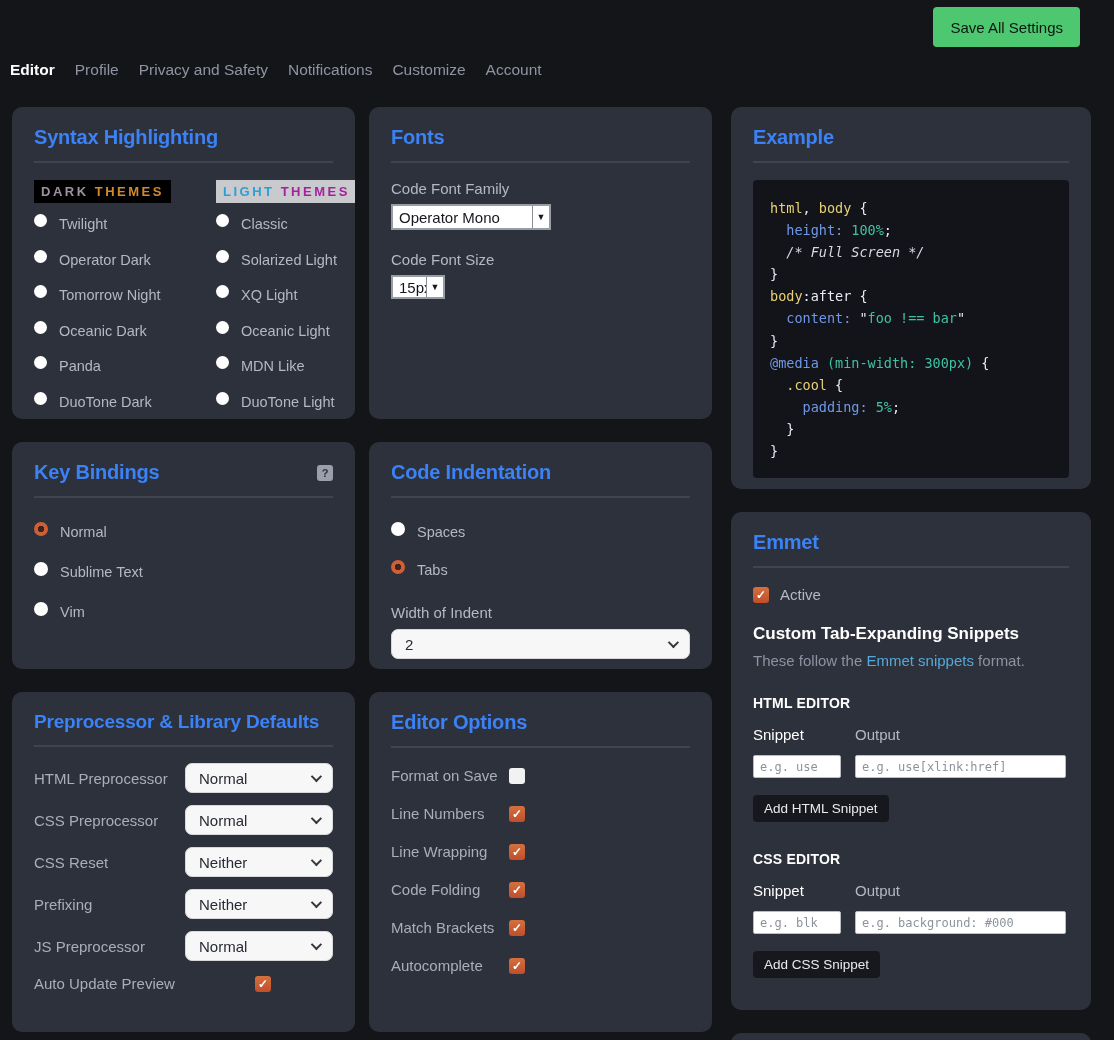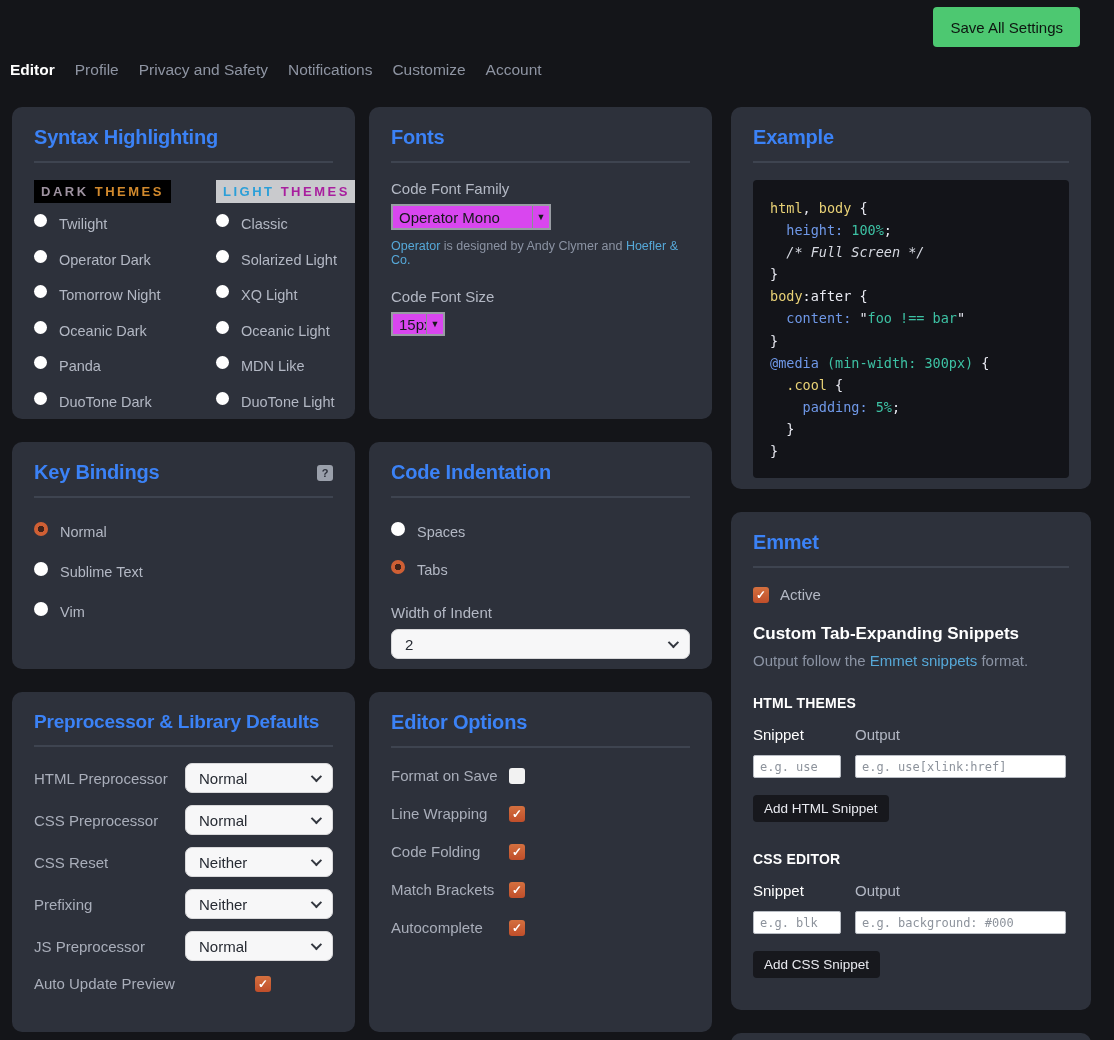--- a/index.html
+++ b/index.html
@@ -83,21 +83,21 @@
   .badge-dark .w1 { color: #9e92a0; } .badge-dark .w2 { color: #d28a2d; }
   .badge-light { background: #c9cacd; }
   .badge-light .w1 { color: #2b9fd8; } .badge-light .w2 { color: #a81f9e; }
   .theme-list { display: flex; flex-direction: column; gap: 12.5px; }
   .theme-list .radio { width: 13px; height: 13px; }
 
   
   .field-label { font-size: 15px; color: #b3b8c4; margin-top: 17px; }
   .classic-select {
     margin-top: 7px; height: 26px; width: 160px;
-    background: #d946ef; border: 2px solid #989ca3;
+    background: #ffffff; border: 2px solid #989ca3;
     display: flex; align-items: center; cursor: pointer;
   }
   .classic-select .val {
     flex: 1; color: #16181c; font-size: 15px; padding-left: 6px;
     white-space: nowrap; overflow: hidden;
   }
   .classic-select .arrow-box {
     width: 17px; align-self: stretch; border-left: 1px solid #8a8e94;
     display: flex; align-items: center; justify-content: center;
     color: #16181c; font-size: 9px;
@@ -340,21 +340,20 @@
   <div class="col col2">
 
     <div class="panel" style="height:312px">
       <div class="panel-title">Fonts</div>
       <hr class="divider">
       <div class="field-label">Code Font Family</div>
       <div class="classic-select">
         <span class="val">Operator Mono</span>
         <span class="arrow-box">▼</span>
       </div>
-      <div class="font-note"><span class="link">Operator</span><span> is designed by Andy Clymer and </span><span class="link">Hoefler &amp; Co.</span></div>
       <div class="field-label" style="margin-top:21px">Code Font Size</div>
       <div class="classic-select small">
         <span class="val">15px</span>
         <span class="arrow-box">▼</span>
       </div>
     </div>
 
     <div class="panel" style="height:227px">
       <div class="panel-title">Code Indentation</div>
       <hr class="divider">
@@ -375,20 +374,24 @@
       </div>
     </div>
 
     <div class="panel" style="height:340px">
       <div class="panel-title">Editor Options</div>
       <hr class="divider">
       <div class="eo-rows">
         <div class="eo-row">
             <span class="eo-label">Format on Save</span>
             <span class="checkbox"></span>
+          </div>
+        <div class="eo-row">
+            <span class="eo-label">Line Numbers</span>
+            <span class="checkbox checked"></span>
           </div>
         <div class="eo-row">
             <span class="eo-label">Line Wrapping</span>
             <span class="checkbox checked"></span>
           </div>
         <div class="eo-row">
             <span class="eo-label">Code Folding</span>
             <span class="checkbox checked"></span>
           </div>
         <div class="eo-row">
@@ -425,23 +428,23 @@
     </div>
 
     <div class="panel" style="height:498px">
       <div class="panel-title">Emmet</div>
       <hr class="divider">
       <label class="active-row">
         <span class="checkbox checked"></span>
         <span class="active-label">Active</span>
       </label>
       <div class="emmet-subtitle">Custom Tab-Expanding Snippets</div>
-      <div class="emmet-note"><span>Output follow the </span><span class="link">Emmet snippets</span><span> format.</span></div>
-
-      <div class="ed-heading">HTML THEMES</div>
+      <div class="emmet-note"><span>These follow the </span><span class="link">Emmet snippets</span><span> format.</span></div>
+
+      <div class="ed-heading">HTML EDITOR</div>
       <div class="io-labels">
         <span class="l1">Snippet</span>
         <span class="l2">Output</span>
       </div>
       <div class="io-inputs">
         <input class="snip-input s" placeholder="e.g. use" style="">
         <input class="snip-input o" placeholder="e.g. use[xlink:href]" style="">
       </div>
       <button class="add-btn">Add HTML Snippet</button>
 

